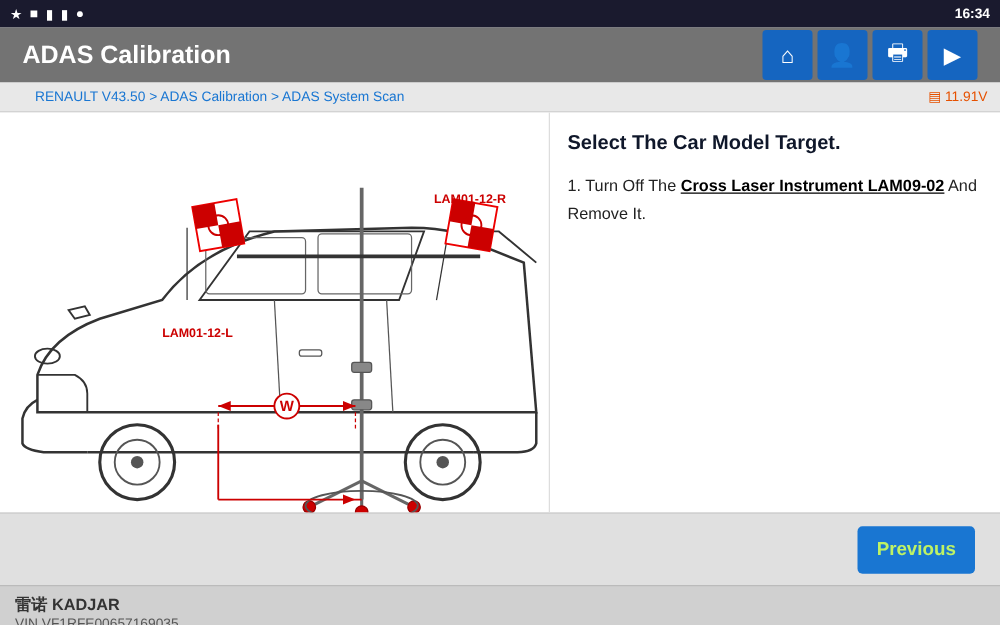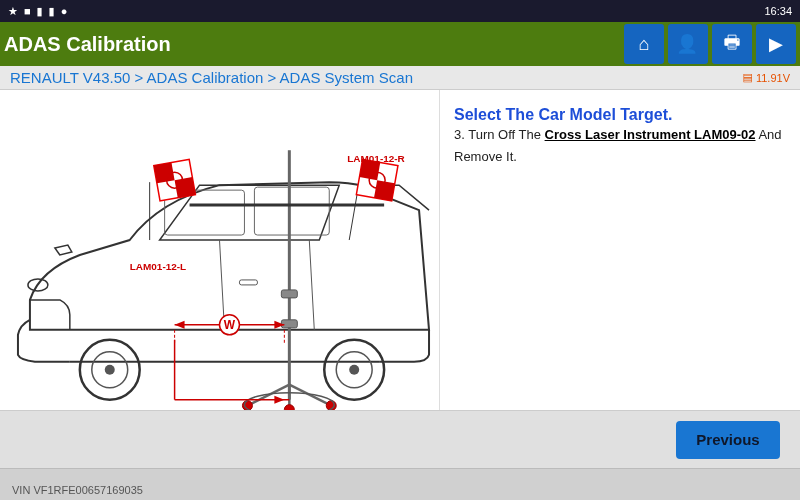--- a/index.html
+++ b/index.html
@@ -10,30 +10,30 @@
       height: 22px;
       background: #1a1a2e;
       display: flex;
       align-items: center;
       justify-content: space-between;
       padding: 0 8px;
       color: white;
       font-size: 11px;
     }
     .status-bar-left { display: flex; gap: 6px; align-items: center; }
-    .status-bar-right { display: flex; gap: 6px; align-items: center; }
+    .status-bar-right { display: flex; gap: 6px; align-items: center; font-weight: bold; }
 
     
     .header {
       height: 44px;
-      background: #4d7c0f;
+      background: #737373;
       display: flex;
       align-items: center;
       justify-content: space-between;
-      padding: 0 4px;
+      padding: 0 18px;
     }
     .header-title { color: white; font-size: 20px; font-weight: bold; }
     .header-icons { display: flex; gap: 4px; }
     .header-icon-btn {
       width: 40px; height: 40px;
       background: #1565c0;
       border: none;
       border-radius: 3px;
       color: white;
       font-size: 18px;
@@ -44,21 +44,21 @@
     
     .breadcrumb-bar {
       height: 24px;
       background: #e8e8e8;
       display: flex;
       align-items: center;
       justify-content: space-between;
       padding: 0 10px;
       border-bottom: 1px solid #ccc;
     }
-    .breadcrumb-text { color: #1976d2; font-size: 15px; }
+    .breadcrumb-text { color: #1976d2; font-size: 11px; margin-left: 18px; }
     .voltage { color: #e65100; font-size: 11px; display: flex; align-items: center; gap: 3px; }
 
     
     .main {
       display: flex;
       height: 320px;
       background: white;
     }
 
     
@@ -72,21 +72,22 @@
 
     
     .instruction-area {
       flex: 1;
       padding: 16px 14px;
       overflow-y: auto;
     }
     .instruction-title {
       font-size: 16px;
       font-weight: bold;
-      color: #1d4ed8;
+      color: #0f172a;
+      margin-bottom: 14px;
     }
     .instruction-text {
       font-size: 13px;
       color: #222;
       line-height: 1.7;
     }
     .instruction-text .underline-bold {
       text-decoration: underline;
       font-weight: bold;
       color: #000;
@@ -102,23 +103,23 @@
       height: 58px;
       background: #e0e0e0;
       display: flex;
       align-items: center;
       justify-content: flex-end;
       padding: 0 20px;
       gap: 12px;
       border-top: 1px solid #ccc;
     }
     .btn-nav {
-      width: 104px; height: 38px;
+      width: 94px; height: 38px;
       background: #1976d2;
-      color: #0f172a;
+      color: #bef264;
       border: none;
       border-radius: 4px;
       font-size: 15px;
       font-weight: bold;
       cursor: pointer;
     }
 
     
     .footer-info {
       height: 42px;
@@ -279,26 +280,27 @@
       <text x="348" y="72" font-size="10" fill="#cc0000" font-weight="bold">LAM01-12-R</text>
       <text x="130" y="180" font-size="10" fill="#cc0000" font-weight="bold">LAM01-12-L</text>
 
     </svg>
   </div>
 
   <div class="instruction-area">
     <div class="instruction-title">Select The Car Model Target.</div>
     <div class="instruction-text">
       <p>
-        <span>3. Turn Off The </span><span class="underline-bold">Cross Laser Instrument LAM09-02</span><span> And Remove It.</span>
+        <span>1. Turn Off The </span><span class="underline-bold">Cross Laser Instrument LAM09-02</span><span> And Remove It.</span>
       </p>
     </div>
   </div>
 
 </div>
 
 <div class="action-bar">
   <button class="btn-nav">Previous</button>
 </div>
 
 <div class="footer-info">
+  <span class="car-name">雷诺 KADJAR</span>
   <span class="vin">VIN VF1RFE00657169035</span>
 </div>
 
 </body></html>

